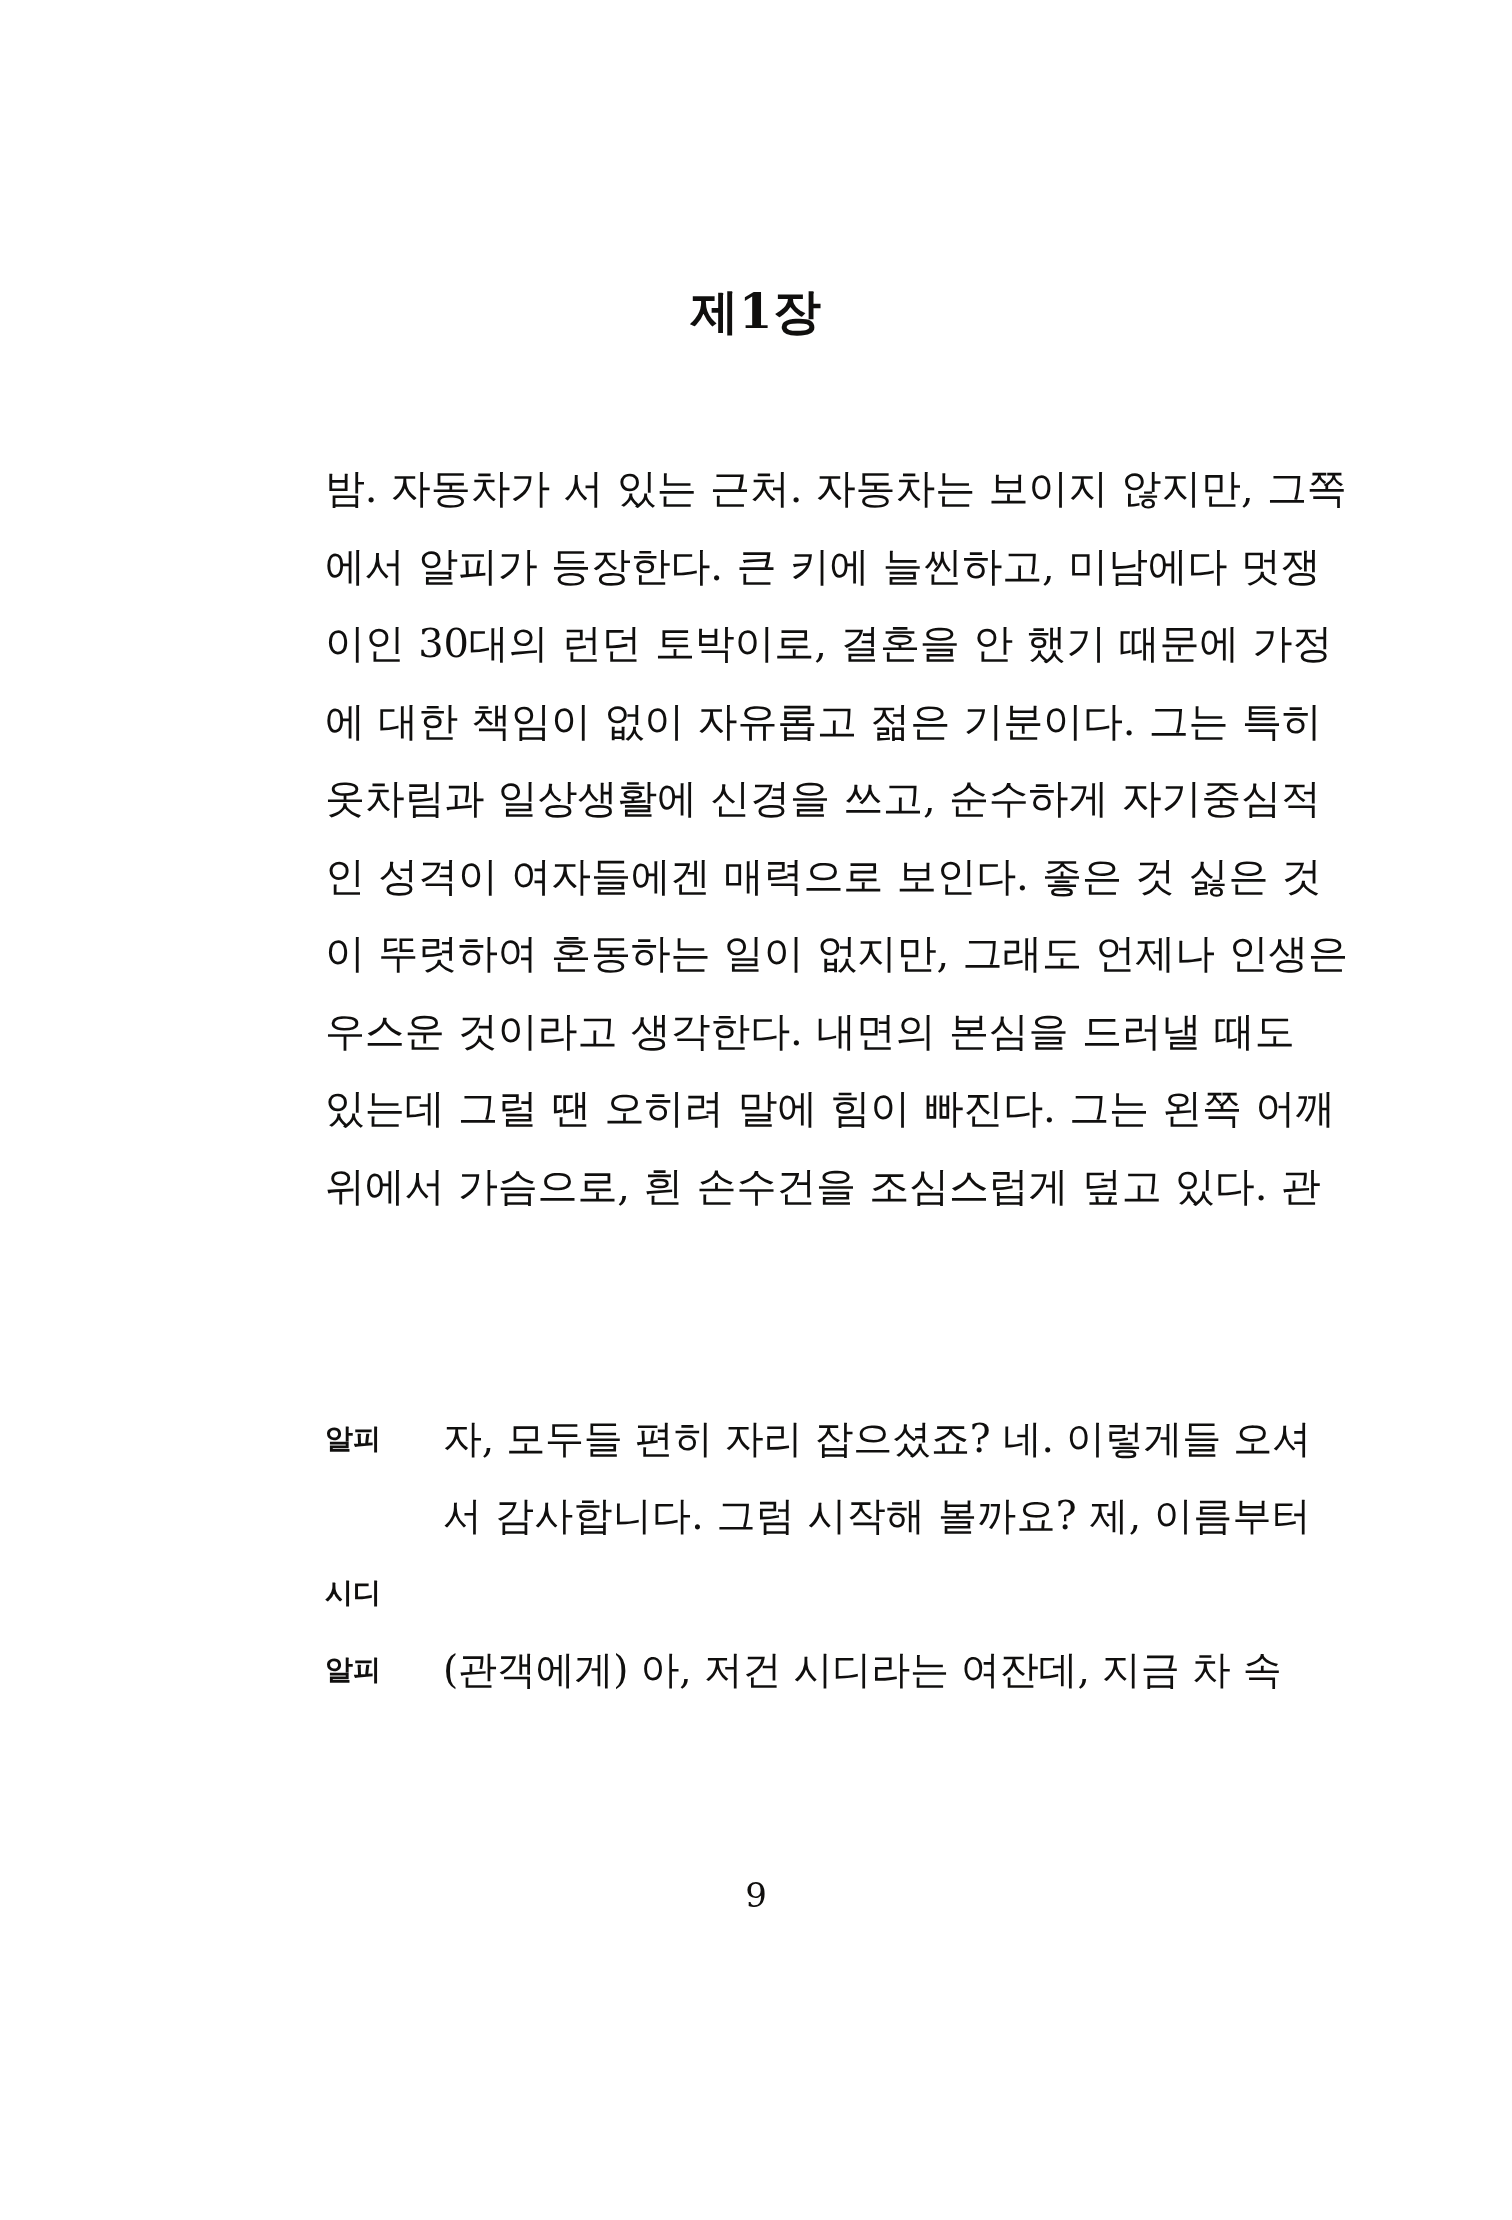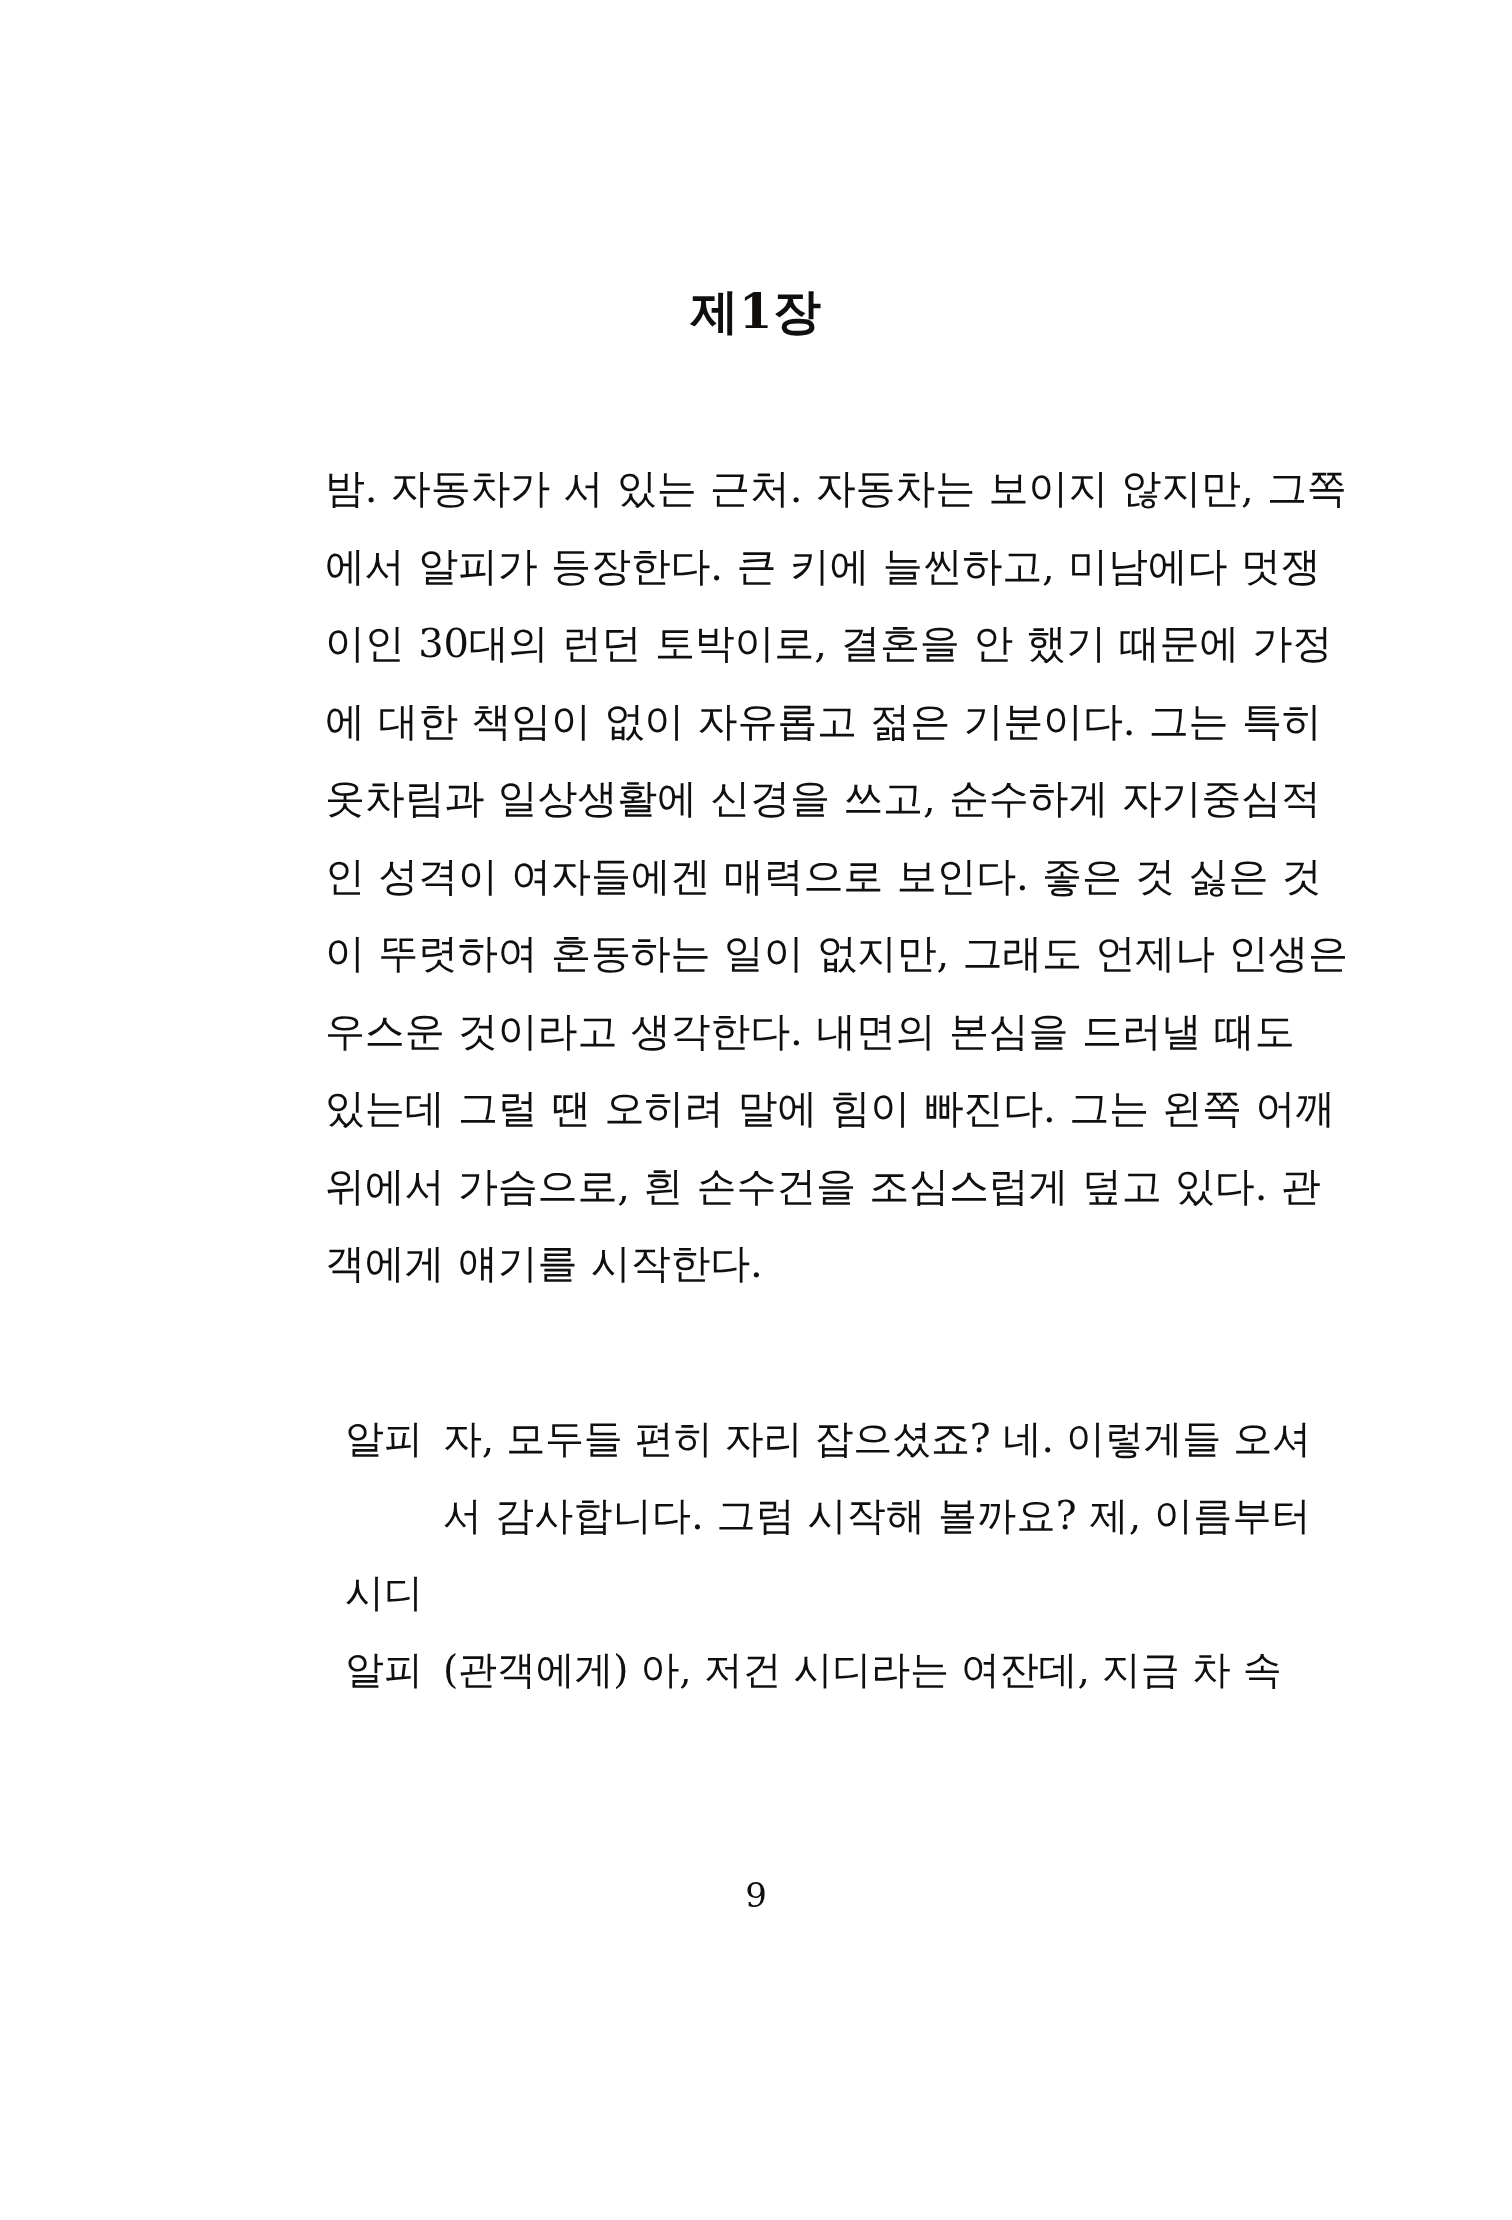--- a/index.html
+++ b/index.html
@@ -77,26 +77,25 @@
   .speech {
     display: flex;
     align-items: flex-start;
     margin: 0 0 0 0;
   }
 
   .speaker {
     flex: 0 0 auto;
     width: 118px;
     font-family: "DejaVu Sans", "Liberation Sans", sans-serif;
-    font-weight: normal;
-    font-size: 39px;
+    font-weight: bold;
+    font-size: 28px;
     line-height: 77px;
     letter-spacing: 0px;
     color: #100f0e;
-    text-align: center;
   }
 
   .speech-lines {
     flex: 1 1 auto;
     font-size: 39px;
     line-height: 77px;
     letter-spacing: -0.2px;
     color: #100f0e;
   }
 
@@ -455,21 +454,20 @@
           <span>&nbsp;</span>
           <span>덮</span>
           <span>고</span>
           <span>&nbsp;</span>
           <span>있</span>
           <span>다</span>
           <span>.</span>
           <span>&nbsp;</span>
           <span>관</span>
         </span>
-      <span class="ln">객에게 얘기를 시작한다.</span>
     </p>
   </div>
 
   <div class="dialogue">
 
     <div class="speech">
       <div class="speaker">알피</div>
       <div class="speech-lines">
         <span class="ln j">
             <span>자</span>

